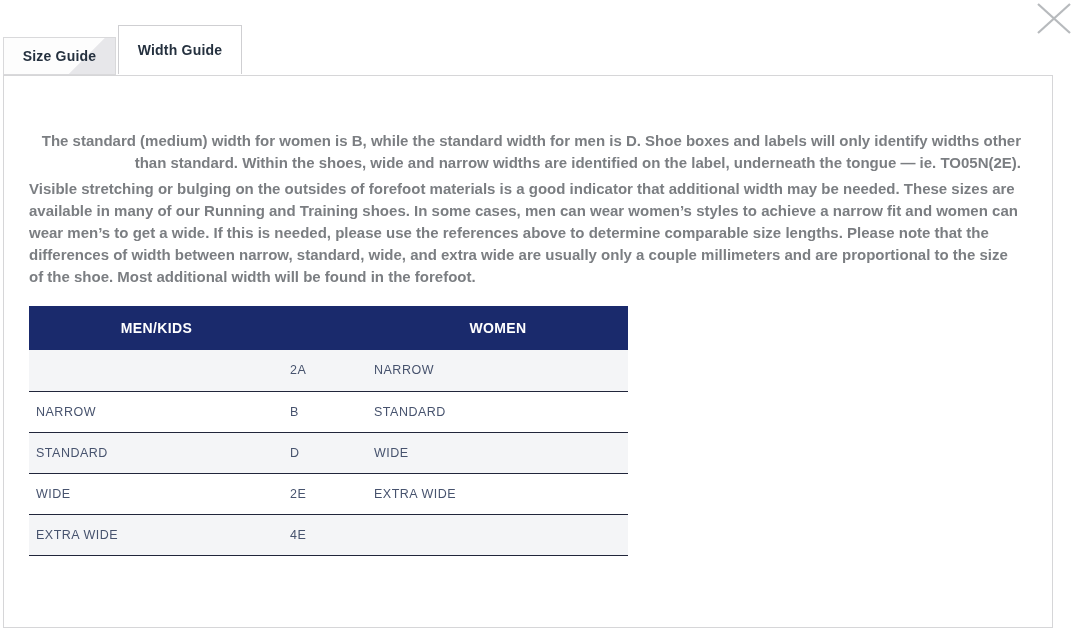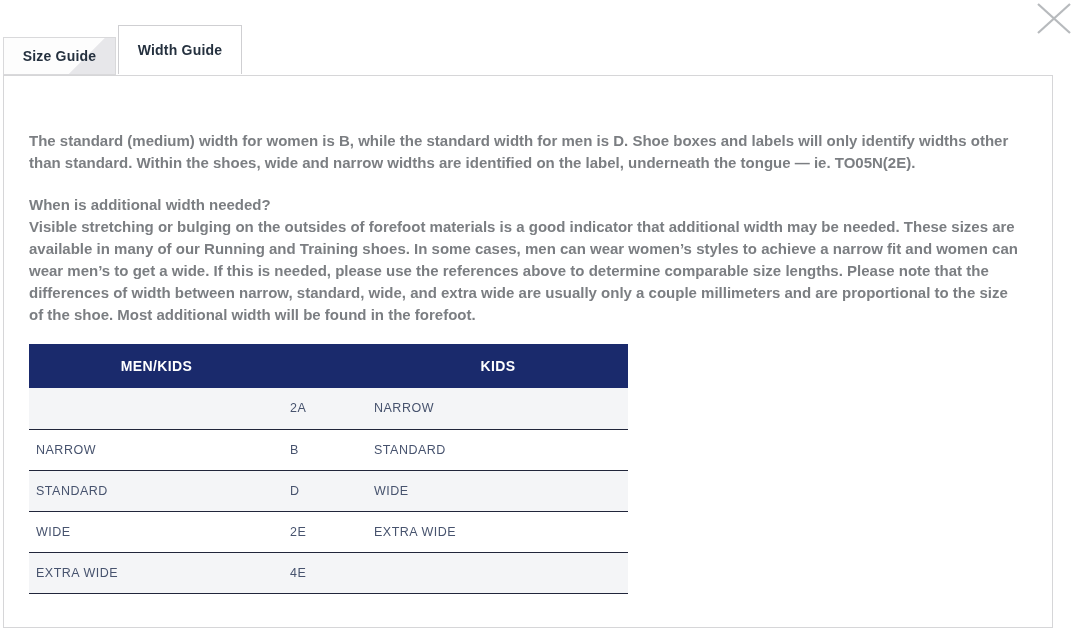--- a/index.html
+++ b/index.html
@@ -67,21 +67,21 @@
   }
 
   
   .body-text {
     color: #7b7e82;
     font-size: 15px;
     font-weight: 600;
     line-height: 22px;
     max-width: 992px;
   }
-  .intro { margin-bottom: 20px; }
+  .intro { margin-bottom: 4px; text-align: right; }
   .q-heading { }
 
   
   table.width-table {
     margin-top: 18px;
     border-collapse: collapse;
     width: 599px;
     table-layout: fixed;
   }
   col.c1 { width: 255px; }
@@ -130,35 +130,34 @@
 <div class="tab tab-active">
   <span>Width Guide</span>
 </div>
 
 <div class="panel">
   <div class="panel-content">
 
     <p class="body-text intro">The standard (medium) width for women is B, while the standard width for men is D. Shoe boxes and labels will only identify widths other than standard. Within the shoes, wide and narrow widths are identified on the label, underneath the tongue — ie. TO05N(2E).</p>
 
     <div class="body-text">
-      <div class="q-heading">When is additional width needed?</div>
       <div>Visible stretching or bulging on the outsides of forefoot materials is a good indicator that additional width may be needed. These sizes are available in many of our Running and Training shoes. In some cases, men can wear women’s styles to achieve a narrow fit and women can wear men’s to get a wide. If this is needed, please use the references above to determine comparable size lengths. Please note that the differences of width between narrow, standard, wide, and extra wide are usually only a couple millimeters and are proportional to the size of the shoe. Most additional width will be found in the forefoot.</div>
     </div>
 
     <table class="width-table">
       <colgroup>
           <col class="c1">
           <col class="c2">
           <col class="c3">
         </colgroup>
       <thead>
         <tr>
           <th>MEN/KIDS</th>
           <th></th>
-          <th>KIDS</th>
+          <th>WOMEN</th>
         </tr>
       </thead>
       <tbody>
         <tr>
           <td class="cell-1"></td>
           <td class="cell-2">2A</td>
           <td class="cell-3">NARROW</td>
         </tr>
         <tr>
           <td class="cell-1">NARROW</td>

